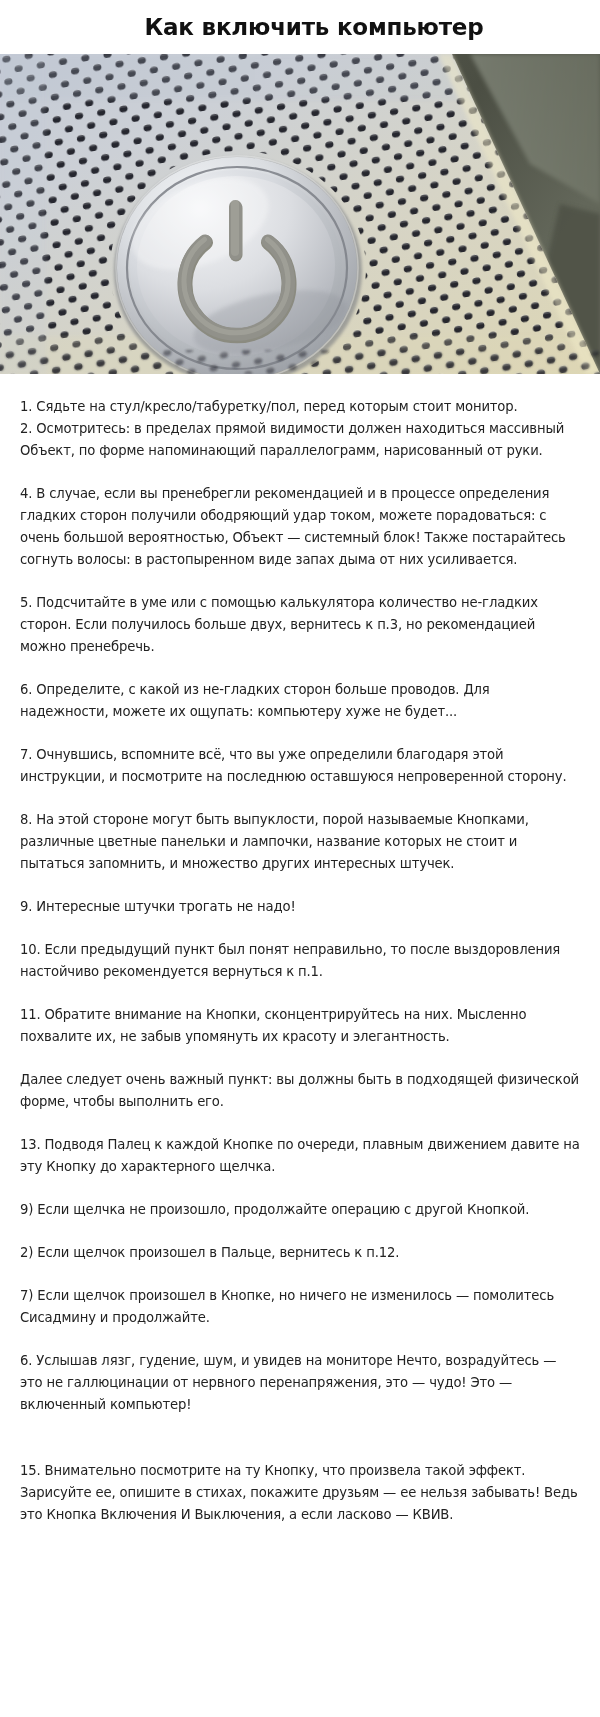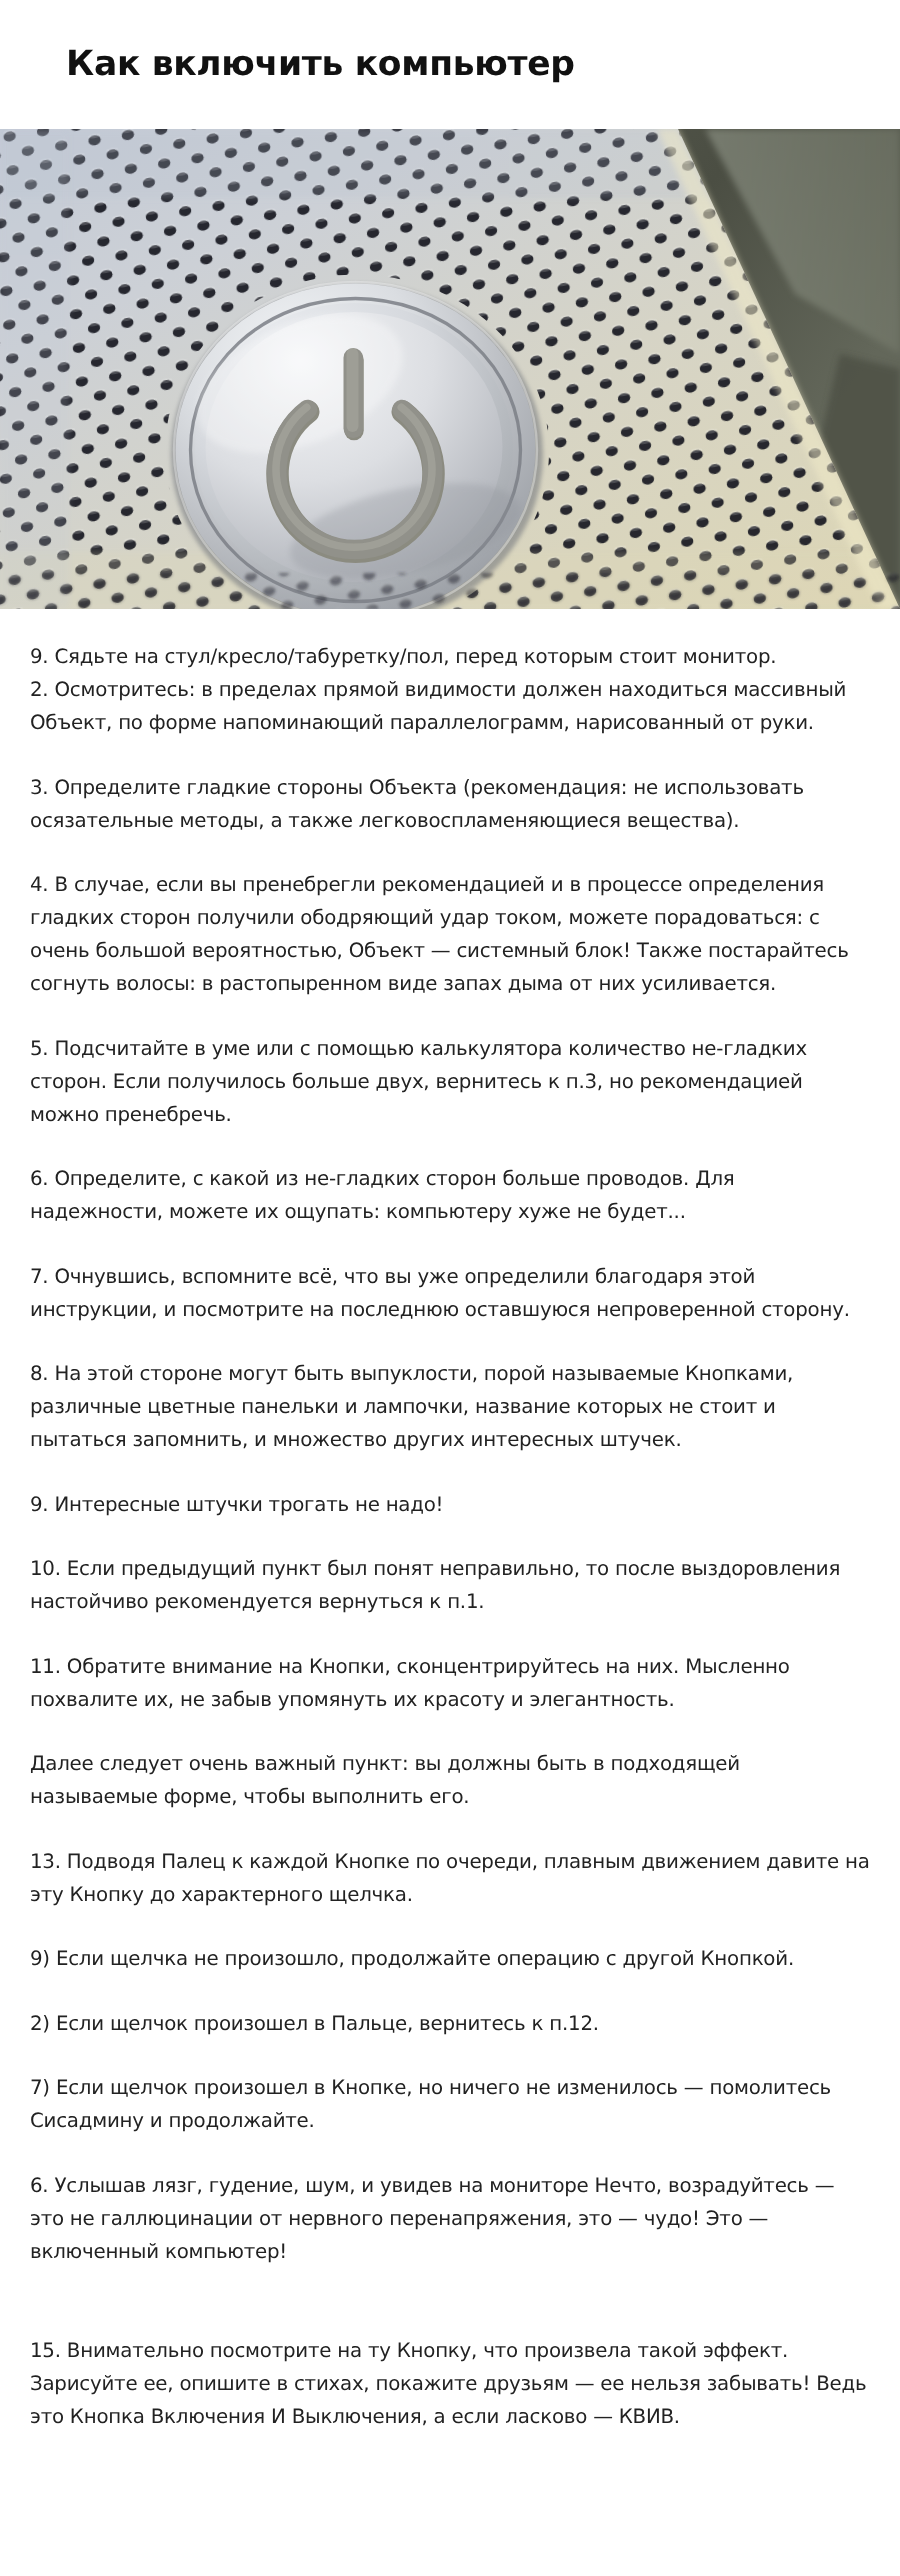--- a/index.html
+++ b/index.html
@@ -26,21 +26,22 @@
   .title-wrap {
     padding: 14px 0 12px 28px;
   }
   .title {
     font-family: "DejaVu Sans", sans-serif;
     font-size: 23px;
     font-weight: bold;
     letter-spacing: -0.2px;
     color: #111111;
     line-height: 1.2;
-    margin: 16px;
+    margin: 0;
+    text-align: center;
   }
 
   
   .hero {
     position: relative;
     width: 600px;
     height: 320px;
     overflow: hidden;
     background: #5e6155;
   }
@@ -185,32 +186,31 @@
         </g>
 
         <g opacity="0.5" filter="url(#softBlur)">
           <rect x="0" y="296" width="600" height="24" fill="url(#holes)"></rect>
         </g>
       </g>
       </svg>
   </div>
 
   <div class="article">
-    <p class="para">9. Сядьте на стул/кресло/табуретку/пол, перед которым стоит монитор.
+    <p class="para">1. Сядьте на стул/кресло/табуретку/пол, перед которым стоит монитор.
 2. Осмотритесь: в пределах прямой видимости должен находиться массивный Объект, по форме напоминающий параллелограмм, нарисованный от руки.</p>
-    <p class="para">3. Определите гладкие стороны Объекта (рекомендация: не использовать осязательные методы, а также легковоспламеняющиеся вещества).</p>
     <p class="para">4. В случае, если вы пренебрегли рекомендацией и в процессе определения гладких сторон получили ободряющий удар током, можете порадоваться: с очень большой вероятностью, Объект — системный блок! Также постарайтесь согнуть волосы: в растопыренном виде запах дыма от них усиливается.</p>
     <p class="para">5. Подсчитайте в уме или с помощью калькулятора количество не-гладких сторон. Если получилось больше двух, вернитесь к п.3, но рекомендацией можно пренебречь.</p>
     <p class="para">6. Определите, с какой из не-гладких сторон больше проводов. Для надежности, можете их ощупать: компьютеру хуже не будет...</p>
     <p class="para">7. Очнувшись, вспомните всё, что вы уже определили благодаря этой инструкции, и посмотрите на последнюю оставшуюся непроверенной сторону.</p>
     <p class="para">8. На этой стороне могут быть выпуклости, порой называемые Кнопками, различные цветные панельки и лампочки, название которых не стоит и пытаться запомнить, и множество других интересных штучек.</p>
     <p class="para">9. Интересные штучки трогать не надо!</p>
     <p class="para">10. Если предыдущий пункт был понят неправильно, то после выздоровления настойчиво рекомендуется вернуться к п.1.</p>
     <p class="para">11. Обратите внимание на Кнопки, сконцентрируйтесь на них. Мысленно похвалите их, не забыв упомянуть их красоту и элегантность.</p>
-    <p class="para">Далее следует очень важный пункт: вы должны быть в подходящей называемые форме, чтобы выполнить его.</p>
+    <p class="para">Далее следует очень важный пункт: вы должны быть в подходящей физической форме, чтобы выполнить его.</p>
     <p class="para">13. Подводя Палец к каждой Кнопке по очереди, плавным движением давите на эту Кнопку до характерного щелчка.</p>
     <p class="para">9) Если щелчка не произошло, продолжайте операцию с другой Кнопкой.</p>
     <p class="para">2) Если щелчок произошел в Пальце, вернитесь к п.12.</p>
     <p class="para">7) Если щелчок произошел в Кнопке, но ничего не изменилось — помолитесь Сисадмину и продолжайте.</p>
     <p class="para">6. Услышав лязг, гудение, шум, и увидев на мониторе Нечто, возрадуйтесь — это не галлюцинации от нервного перенапряжения, это — чудо! Это — включенный компьютер!</p>
     <p class="para">15. Внимательно посмотрите на ту Кнопку, что произвела такой эффект. Зарисуйте ее, опишите в стихах, покажите друзьям — ее нельзя забывать! Ведь это Кнопка Включения И Выключения, а если ласково — КВИВ.</p>
   </div>
 
 </div>
 

